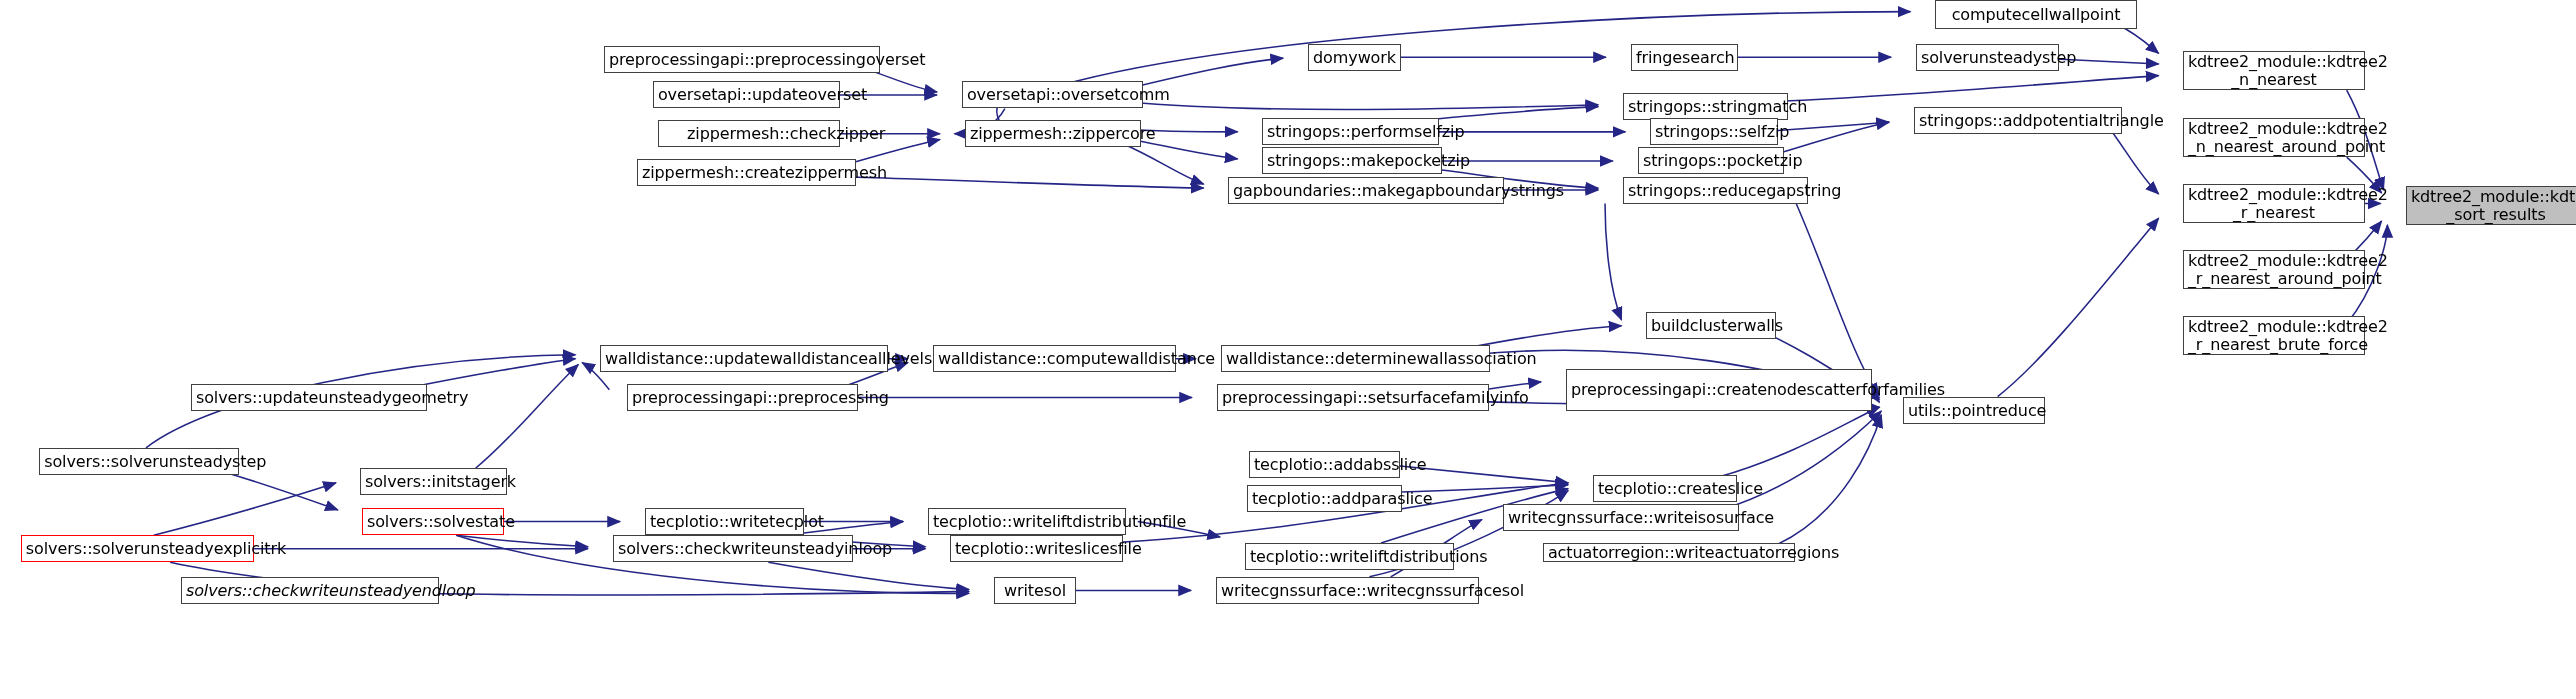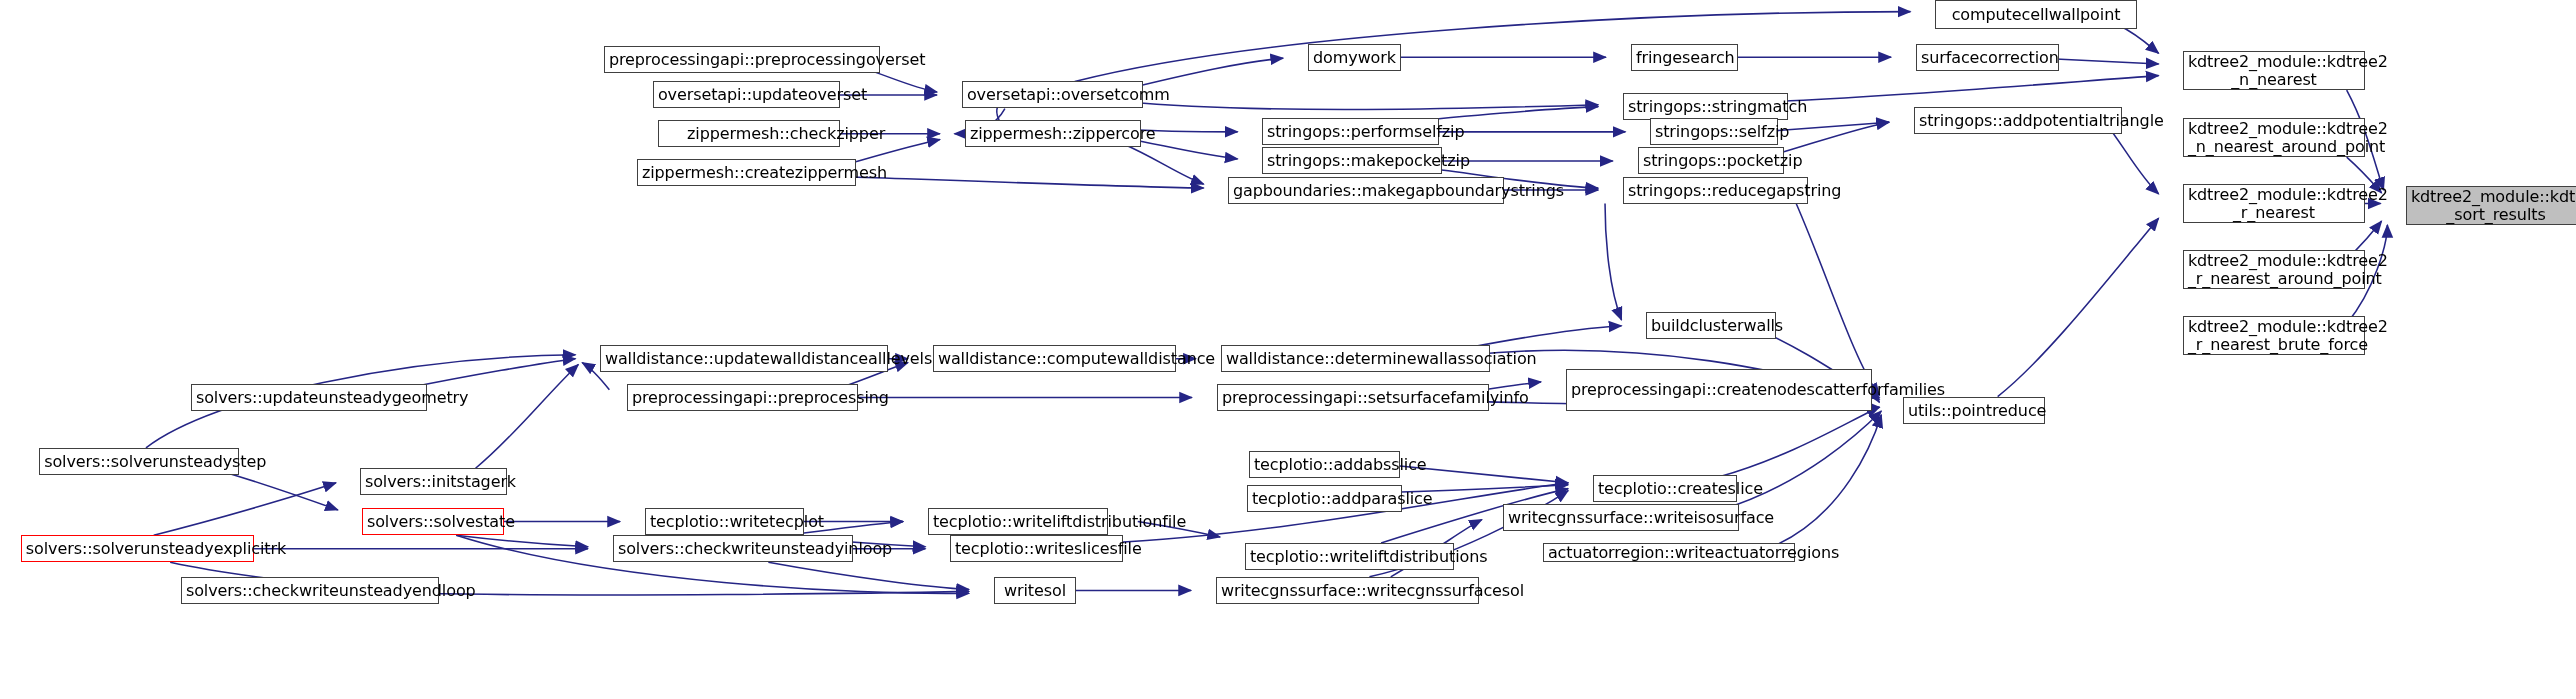--- a/index.html
+++ b/index.html
@@ -138,21 +138,21 @@
         <path d="M1772,492 C1850,470 1910,432 1938,420" fill="none" stroke="#252585" stroke-width="1.6" marker-end="url(#arrow)"></path>
         <path d="M1774,526 C1860,500 1920,444 1940,424" fill="none" stroke="#252585" stroke-width="1.6" marker-end="url(#arrow)"></path>
         <path d="M1832,562 C1900,530 1930,460 1940,428" fill="none" stroke="#252585" stroke-width="1.6" marker-end="url(#arrow)"></path>
       </g>
   </svg>
   <div id="node-layer">
       <div class="node" style="left: 1917px; top: 0px; width: 202px; height: 29px;"><span class="node-label">computecellwallpoint</span></div>
       <div class="node" style="left: 586px; top: 46px; width: 276px; height: 27px;"><span class="node-label">preprocessingapi::preprocessingoverset</span></div>
       <div class="node" style="left: 1290px; top: 44px; width: 93px; height: 27px;"><span class="node-label">domywork</span></div>
       <div class="node" style="left: 1613px; top: 44px; width: 107px; height: 27px;"><span class="node-label">fringesearch</span></div>
-      <div class="node" style="left: 1898px; top: 44px; width: 143px; height: 27px;"><span class="node-label">surfacecorrection</span></div>
+      <div class="node" style="left: 1898px; top: 44px; width: 143px; height: 27px;"><span class="node-label">solverunsteadystep</span></div>
       <div class="node" style="left: 2165px; top: 51px; width: 182px; height: 39px;"><span class="node-label">kdtree2_module::kdtree2
 _n_nearest</span></div>
       <div class="node" style="left: 635px; top: 81px; width: 187px; height: 27px;"><span class="node-label">oversetapi::updateoverset</span></div>
       <div class="node" style="left: 944px; top: 81px; width: 181px; height: 27px;"><span class="node-label">oversetapi::oversetcomm</span></div>
       <div class="node" style="left: 1605px; top: 93px; width: 165px; height: 27px;"><span class="node-label">stringops::stringmatch</span></div>
       <div class="node" style="left: 2165px; top: 118px; width: 182px; height: 39px;"><span class="node-label">kdtree2_module::kdtree2
 _n_nearest_around_point</span></div>
       <div class="node" style="left: 640px; top: 120px; width: 182px; height: 27px; padding-left: 28px;"><span class="node-label">zippermesh::checkzipper</span></div>
       <div class="node" style="left: 947px; top: 120px; width: 176px; height: 27px;"><span class="node-label">zippermesh::zippercore</span></div>
       <div class="node" style="left: 1244px; top: 118px; width: 177px; height: 27px;"><span class="node-label">stringops::performselfzip</span></div>
@@ -181,24 +181,24 @@
       <div class="node" style="left: 1548px; top: 369px; width: 306px; height: 42px;"><span class="node-label">preprocessingapi::createnodescatterforfamilies</span></div>
       <div class="node" style="left: 1885px; top: 397px; width: 142px; height: 27px;"><span class="node-label">utils::pointreduce</span></div>
       <div class="node" style="left: 21.3px; top: 448px; width: 200px; height: 27px;"><span class="node-label">solvers::solverunsteadystep</span></div>
       <div class="node" style="left: 1231px; top: 451px; width: 151px; height: 27px;"><span class="node-label">tecplotio::addabsslice</span></div>
       <div class="node" style="left: 342px; top: 468px; width: 147px; height: 27px;"><span class="node-label">solvers::initstagerk</span></div>
       <div class="node" style="left: 1575px; top: 475px; width: 144px; height: 27px;"><span class="node-label">tecplotio::createslice</span></div>
       <div class="node" style="left: 1229px; top: 485px; width: 155px; height: 27px;"><span class="node-label">tecplotio::addparaslice</span></div>
       <div class="node" style="left: 1485px; top: 504px; width: 236px; height: 27px;"><span class="node-label">writecgnssurface::writeisosurface</span></div>
       <div class="node redborder" style="left: 344px; top: 508px; width: 142px; height: 27px; justify-content: flex-end;"><span class="node-label">solvers::solvestate</span></div>
       <div class="node" style="left: 627px; top: 508px; width: 159px; height: 27px;"><span class="node-label">tecplotio::writetecplot</span></div>
-      <div class="node" style="left: 910px; top: 508px; width: 180px; height: 27px;"><span class="node-label">tecplotio::writeliftdistributionfile</span></div>
+      <div class="node" style="left: 910px; top: 508px; width: 198px; height: 27px;"><span class="node-label">tecplotio::writeliftdistributionfile</span></div>
       <div class="node" style="left: 1227px; top: 543px; width: 209px; height: 27px;"><span class="node-label">tecplotio::writeliftdistributions</span></div>
       <div class="node" style="left: 1525px; top: 543px; width: 252px; height: 19px;"><span class="node-label">actuatorregion::writeactuatorregions</span></div>
       <div class="node redborder" style="left: 2.9px; top: 535px; width: 233px; height: 27px;"><span class="node-label">solvers::solverunsteadyexplicitrk</span></div>
       <div class="node" style="left: 595px; top: 535px; width: 240px; height: 27px;"><span class="node-label">solvers::checkwriteunsteadyinloop</span></div>
       <div class="node" style="left: 932px; top: 535px; width: 173px; height: 27px;"><span class="node-label">tecplotio::writeslicesfile</span></div>
-      <div class="node" style="left: 163px; top: 577px; width: 258px; height: 27px;"><span class="node-label">solvers::checkwriteunsteadyendloop</span></div>
+      <div class="node" style="left: 163px; top: 577px; width: 258px; height: 27px; font-style: italic;"><span class="node-label">solvers::checkwriteunsteadyendloop</span></div>
       <div class="node" style="left: 976px; top: 577px; width: 82px; height: 27px;"><span class="node-label">writesol</span></div>
       <div class="node" style="left: 1198px; top: 577px; width: 263px; height: 27px;"><span class="node-label">writecgnssurface::writecgnssurfacesol</span></div>
     </div>
 </div>
 
 
 </body></html>

